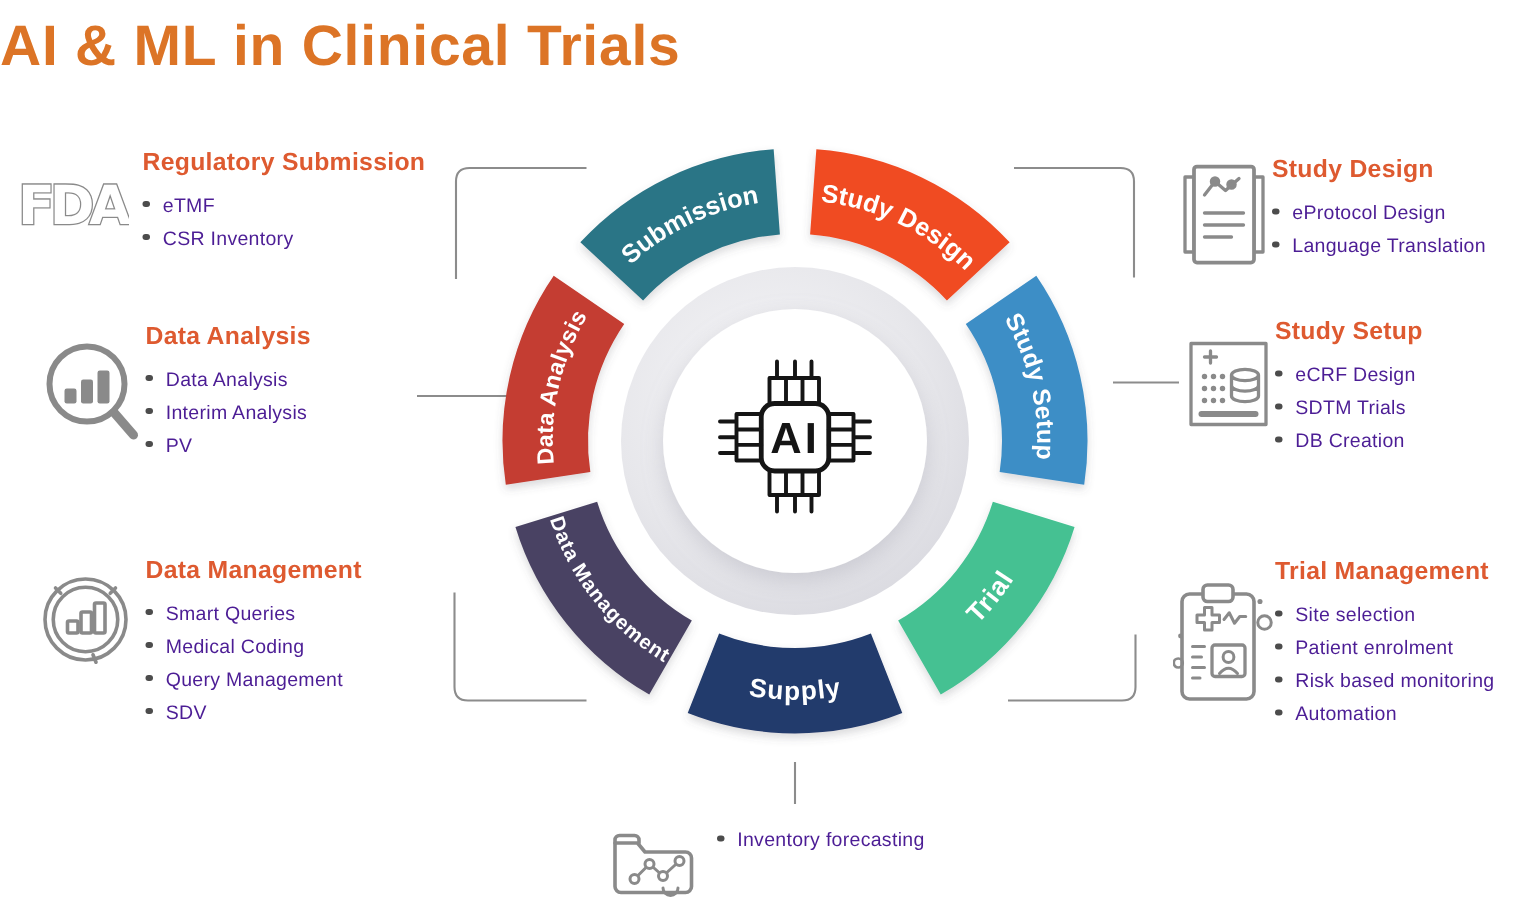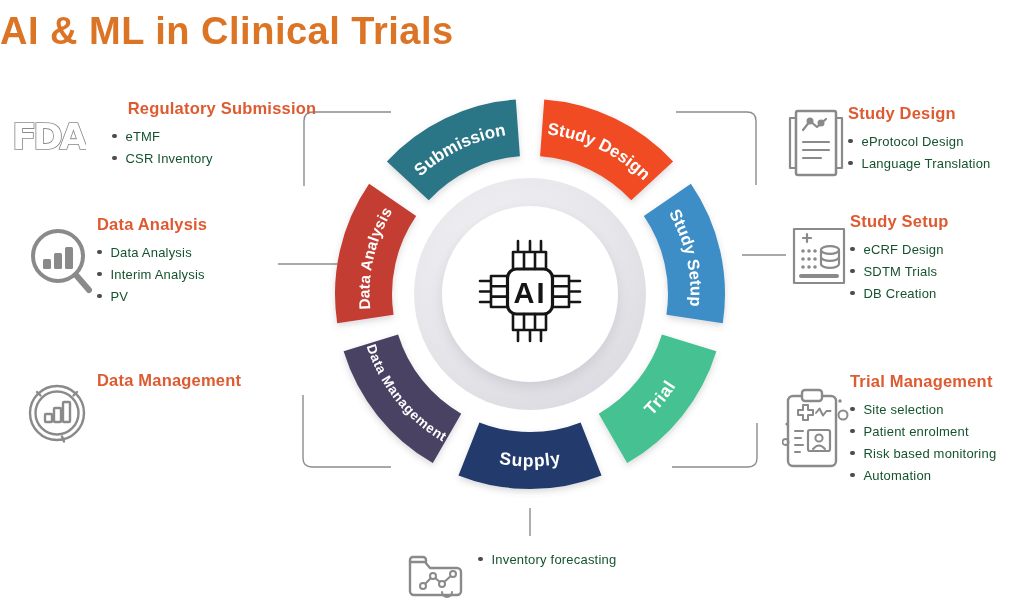--- a/index.html
+++ b/index.html
@@ -12,23 +12,23 @@
     font-size:38px;font-weight:700;letter-spacing:0.5px;color:#DC7426;
   }
   svg.overlay{position:absolute;left:0;top:0;pointer-events:none;}
   .section{position:absolute;}
   .section .txt h3{
     margin:0;font-size:16.5px;font-weight:700;color:#DE5A30;letter-spacing:0.2px;
   }
   .section ul{list-style:none;margin:7px 0 0 0;padding:0;}
   .section li{display:flex;align-items:center;gap:9px;height:22px;}
   .section li .dot{width:4.5px;height:4.5px;border-radius:50%;background:#4c4c4c;flex:0 0 auto;}
-  .section li .blabel{font-size:13px;color:#14532d;letter-spacing:0.2px;}
+  .section li .blabel{font-size:13px;color:#4c1d95;letter-spacing:0.2px;}
   
-  #sec-reg  .txt{position:absolute;left:112px; top:99px; width:220px;text-align:center;}
+  #sec-reg  .txt{position:absolute;left:95px; top:99px; width:220px;}
   #sec-da   .txt{position:absolute;left:97px; top:215px;width:200px;}
   #sec-dm   .txt{position:absolute;left:97px; top:371px;width:220px;}
   #sec-sd   .txt{position:absolute;left:848px;top:104px;width:190px;}
   #sec-ss   .txt{position:absolute;left:850px;top:212px;width:190px;}
   #sec-tm   .txt{position:absolute;left:850px;top:372px;width:190px;}
   #sec-sm   .txt{position:absolute;left:478px;top:544px;width:260px;}
   #sec-sm .txt h3{font-size:19px;}
   #sec-sm ul{margin-top:4px;}
   
   #icon-fda      {position:absolute;left:8px;  top:112px;}
@@ -175,20 +175,38 @@
         <line x1="14.5" y1="13.5" x2="11" y2="10"></line>
         <line x1="47.5" y1="13.5" x2="51" y2="10"></line>
         <line x1="36" y1="54.5" x2="38" y2="59.5"></line>
         <rect x="19" y="32" width="7" height="8" rx="1"></rect>
         <rect x="28" y="26" width="7" height="14" rx="1"></rect>
         <rect x="37" y="20" width="7" height="20" rx="1"></rect>
       </g>
     </svg>
     <div class="txt">
       <h3>Data Management</h3>
+      <ul>
+          <li>
+            <span class="dot"></span>
+            <span class="blabel">Smart Queries</span>
+          </li>
+          <li>
+            <span class="dot"></span>
+            <span class="blabel">Medical Coding</span>
+          </li>
+          <li>
+            <span class="dot"></span>
+            <span class="blabel">Query Management</span>
+          </li>
+          <li>
+            <span class="dot"></span>
+            <span class="blabel">SDV</span>
+          </li>
+        </ul>
     </div>
   </div>
 
   <div class="section" id="sec-sd">
     <svg id="icon-doc" width="56" height="74" viewBox="0 0 56 74">
       <g class="gicon" stroke-width="2.2">
         <rect x="2" y="12" width="6" height="50"></rect>
         <rect x="48" y="12" width="6" height="50"></rect>
         <rect x="8" y="5" width="40" height="64" rx="2" fill="#fff" stroke-width="2.5"></rect>
         <polyline points="15,24 22,15 29,21 38,13"></polyline>

